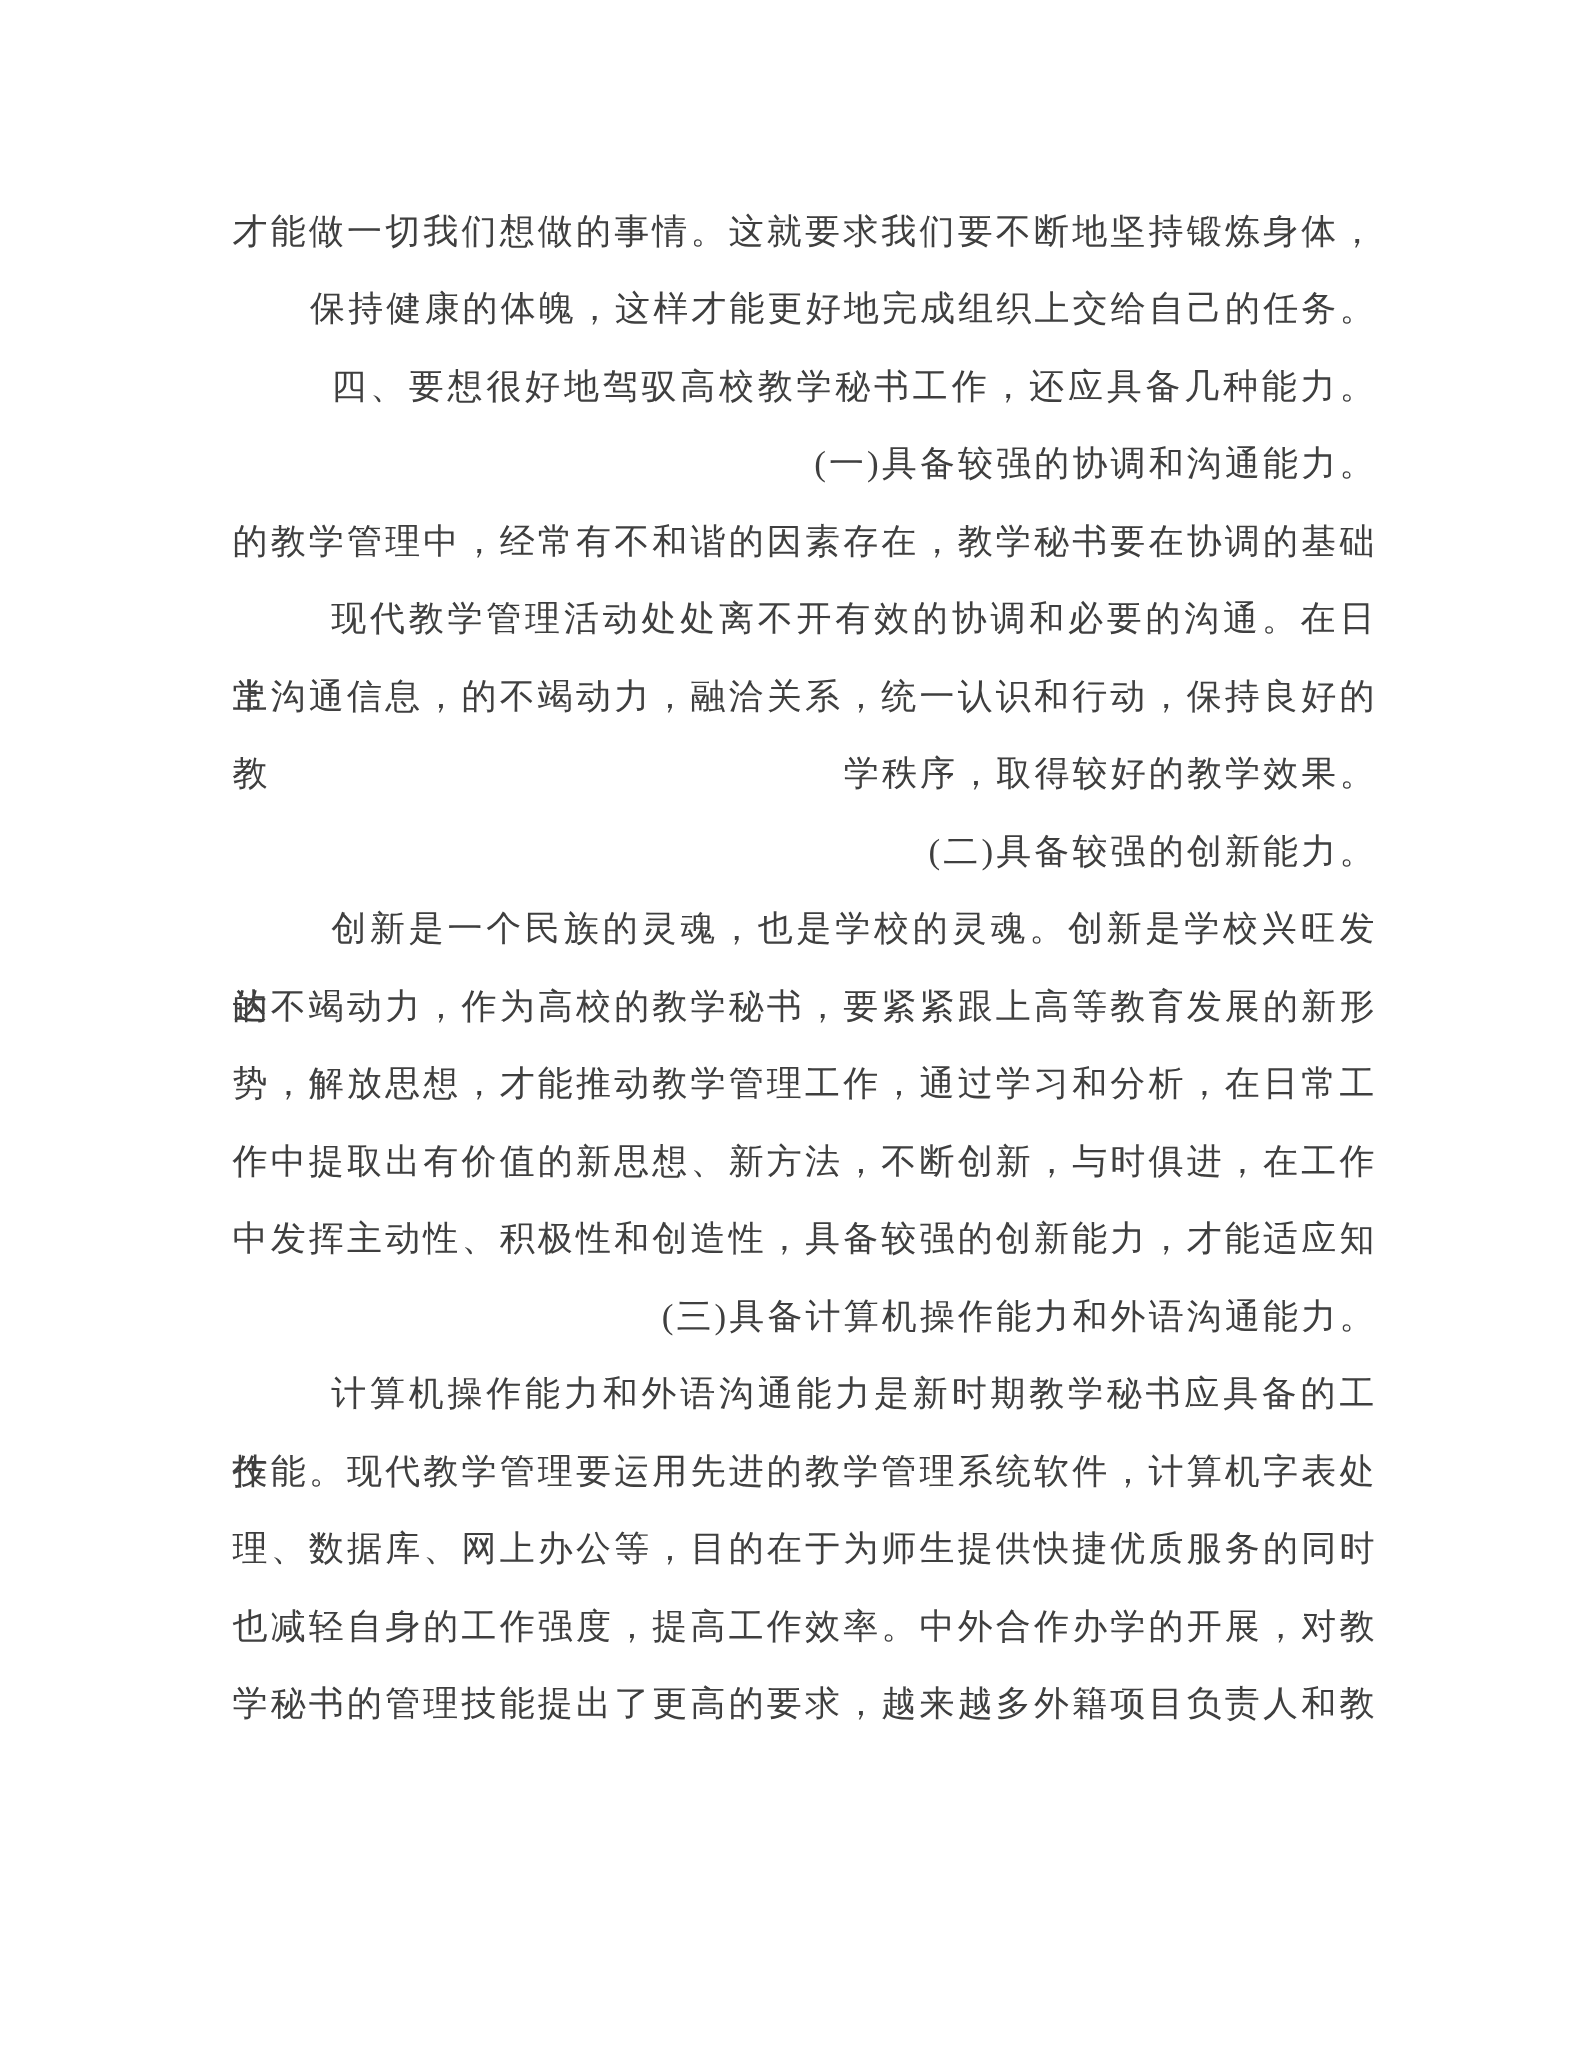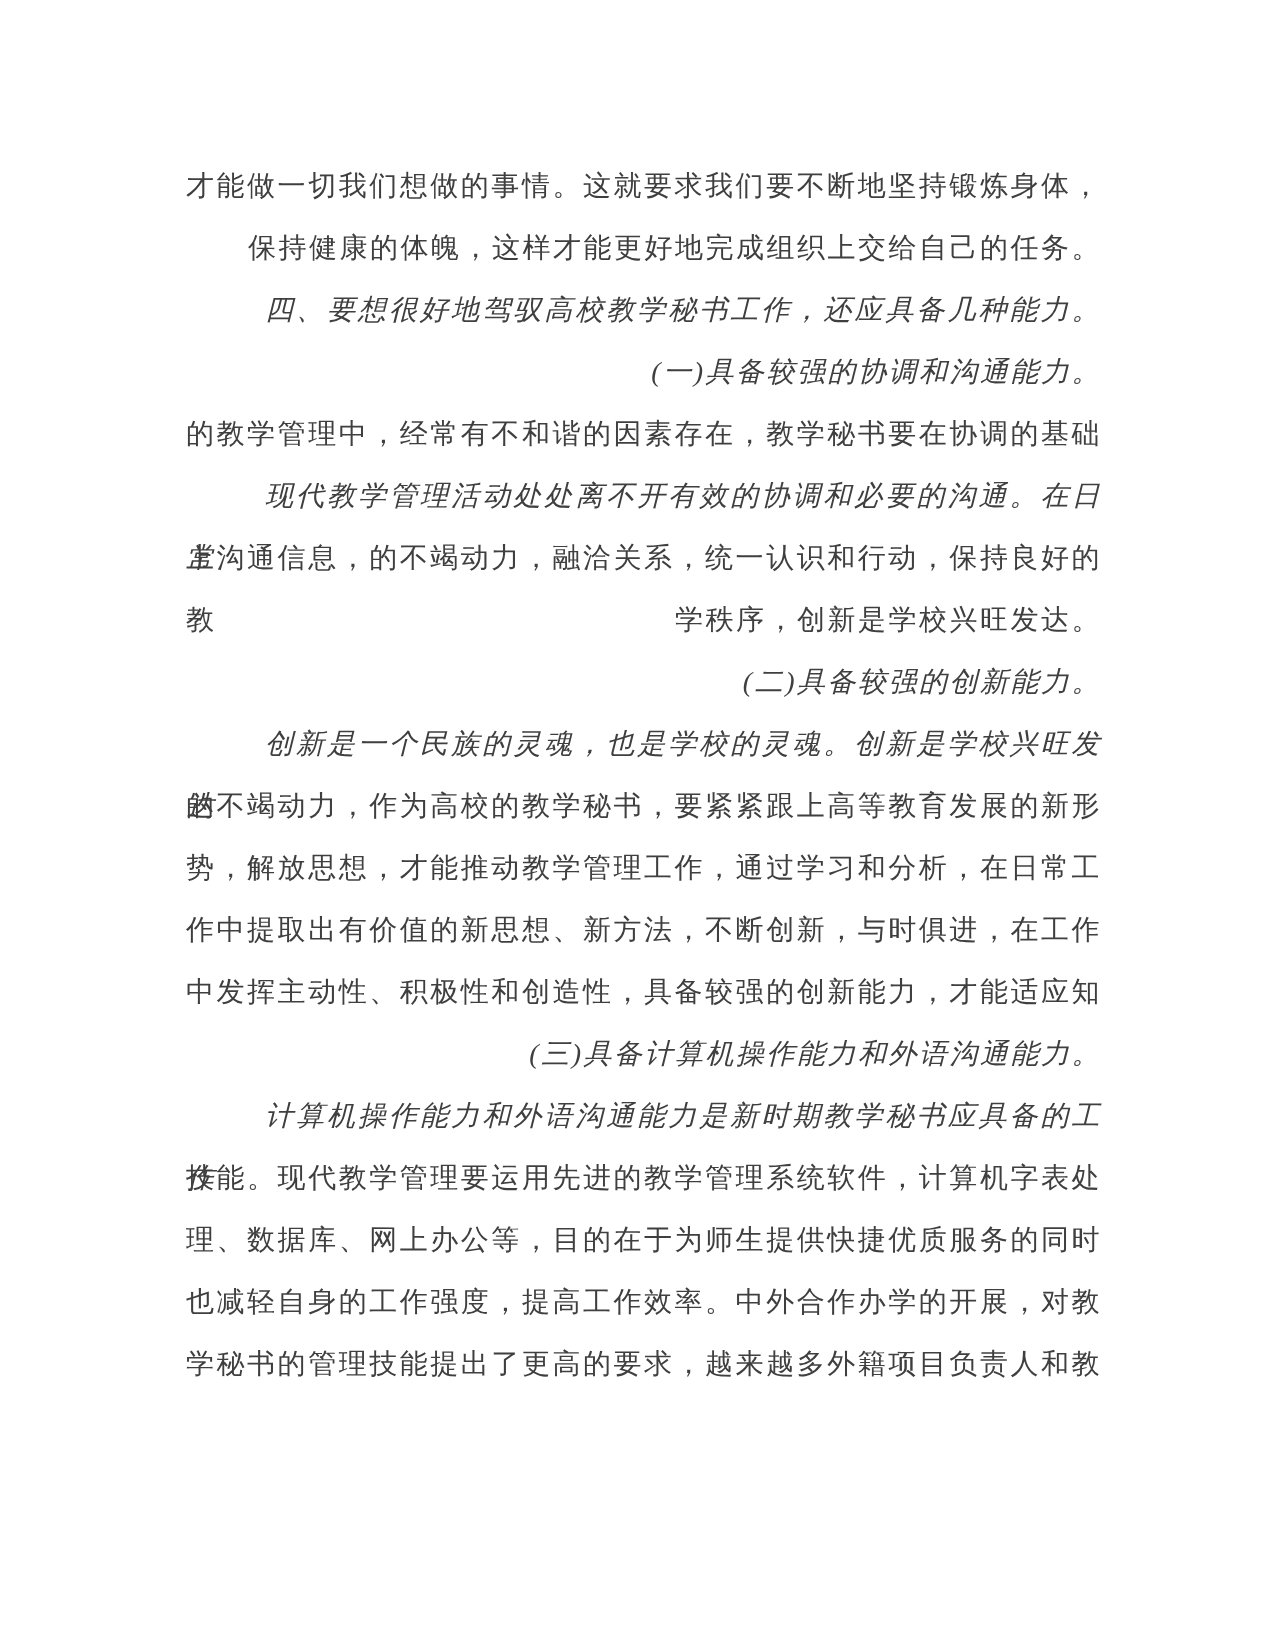--- a/index.html
+++ b/index.html
@@ -36,36 +36,35 @@
   }
   
   .doc-line.fill {
     white-space: normal;
     text-align: justify;
     text-align-last: justify;
   }
   
   .doc-line.indent {
     text-indent: 79px;
-    font-style: italic;
   }
 </style>
 </head>
 <body>
 
 <div class="page">
   <div class="doc-body">
     <div class="doc-line fill">才能做一切我们想做的事情。这就要求我们要不断地坚持锻炼身体，</div>
     <div class="doc-line">保持健康的体魄，这样才能更好地完成组织上交给自己的任务。</div>
     <div class="doc-line indent fill">四、要想很好地驾驭高校教学秘书工作，还应具备几种能力。</div>
     <div class="doc-line indent">(一)具备较强的协调和沟通能力。</div>
     <div class="doc-line fill">的教学管理中，经常有不和谐的因素存在，教学秘书要在协调的基础</div>
     <div class="doc-line indent fill">现代教学管理活动处处离不开有效的协调和必要的沟通。在日常</div>
     <div class="doc-line fill">上沟通信息，的不竭动力，融洽关系，统一认识和行动，保持良好的教</div>
-    <div class="doc-line">学秩序，创新是学校兴旺发达。</div>
+    <div class="doc-line">学秩序，取得较好的教学效果。</div>
     <div class="doc-line indent">(二)具备较强的创新能力。</div>
     <div class="doc-line indent fill">创新是一个民族的灵魂，也是学校的灵魂。创新是学校兴旺发达</div>
     <div class="doc-line fill">的不竭动力，作为高校的教学秘书，要紧紧跟上高等教育发展的新形</div>
     <div class="doc-line fill">势，解放思想，才能推动教学管理工作，通过学习和分析，在日常工</div>
     <div class="doc-line fill">作中提取出有价值的新思想、新方法，不断创新，与时俱进，在工作</div>
     <div class="doc-line fill">中发挥主动性、积极性和创造性，具备较强的创新能力，才能适应知</div>
     <div class="doc-line indent">(三)具备计算机操作能力和外语沟通能力。</div>
     <div class="doc-line indent fill">计算机操作能力和外语沟通能力是新时期教学秘书应具备的工作</div>
     <div class="doc-line fill">技能。现代教学管理要运用先进的教学管理系统软件，计算机字表处</div>
     <div class="doc-line fill">理、数据库、网上办公等，目的在于为师生提供快捷优质服务的同时</div>

